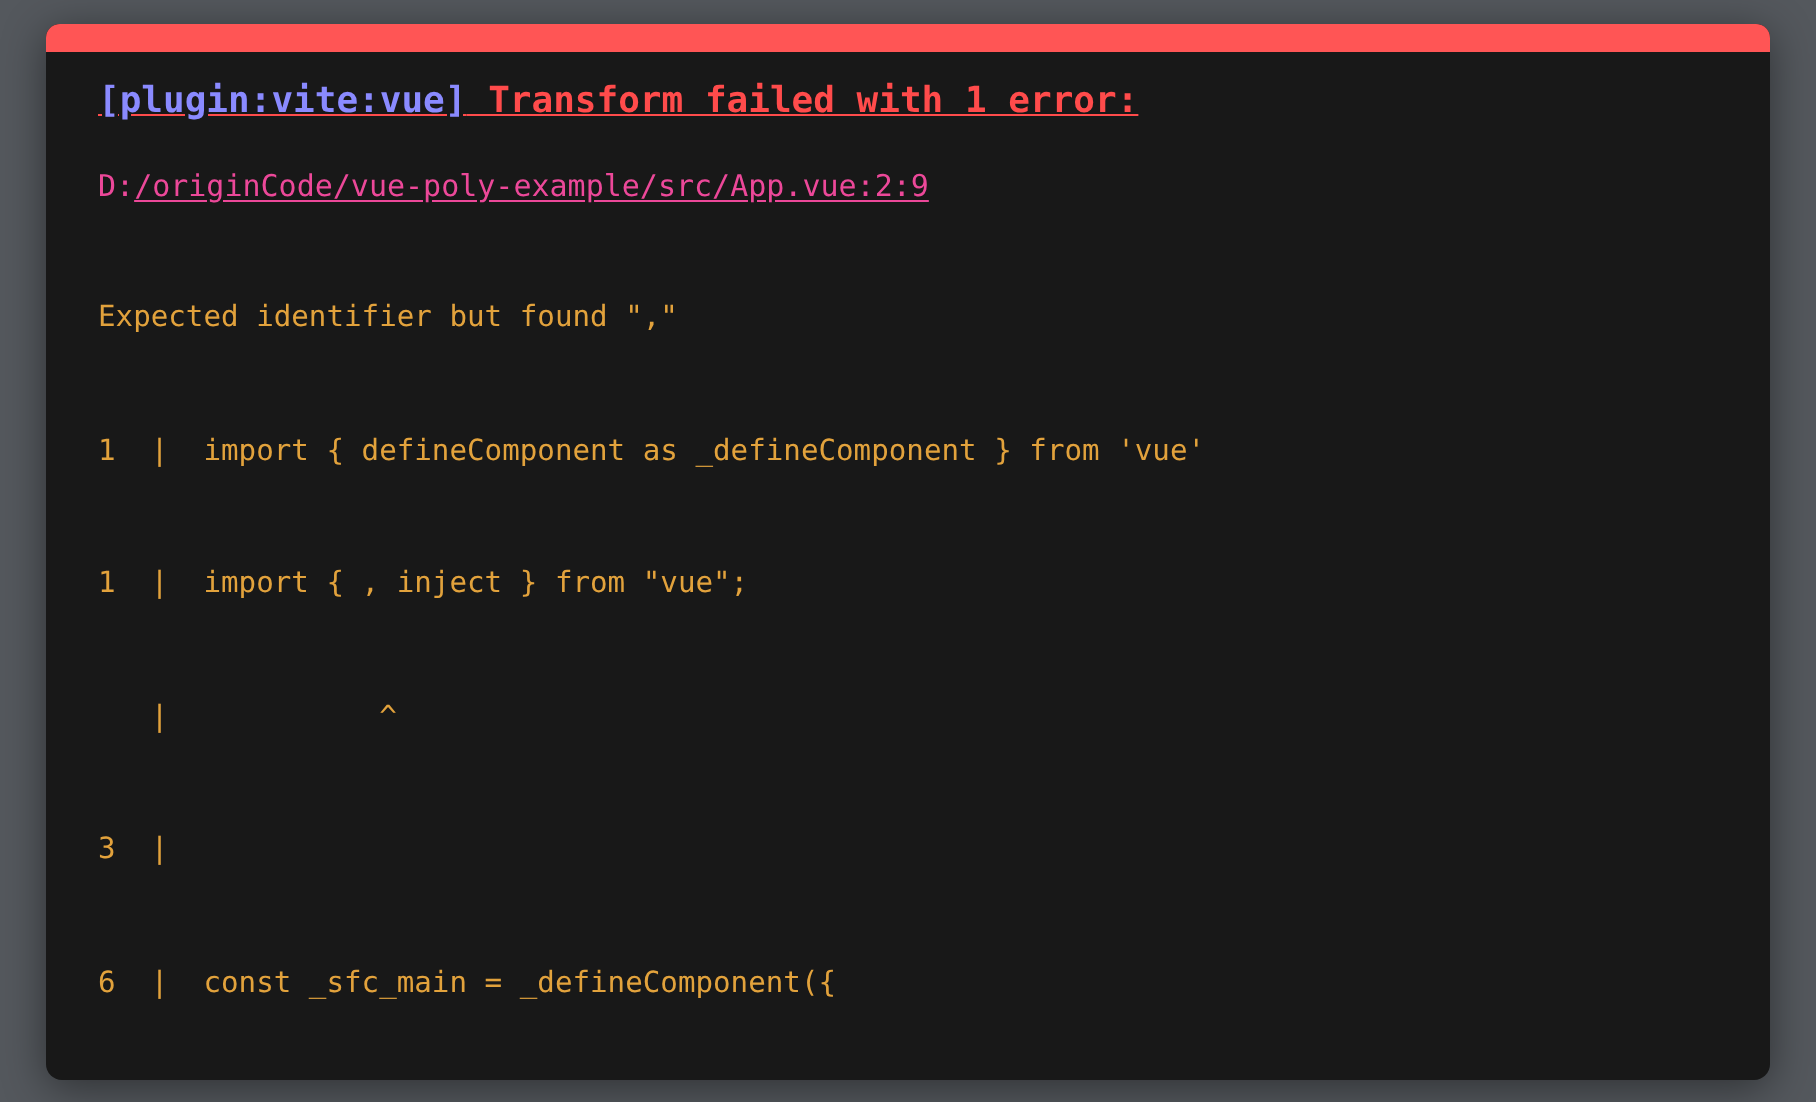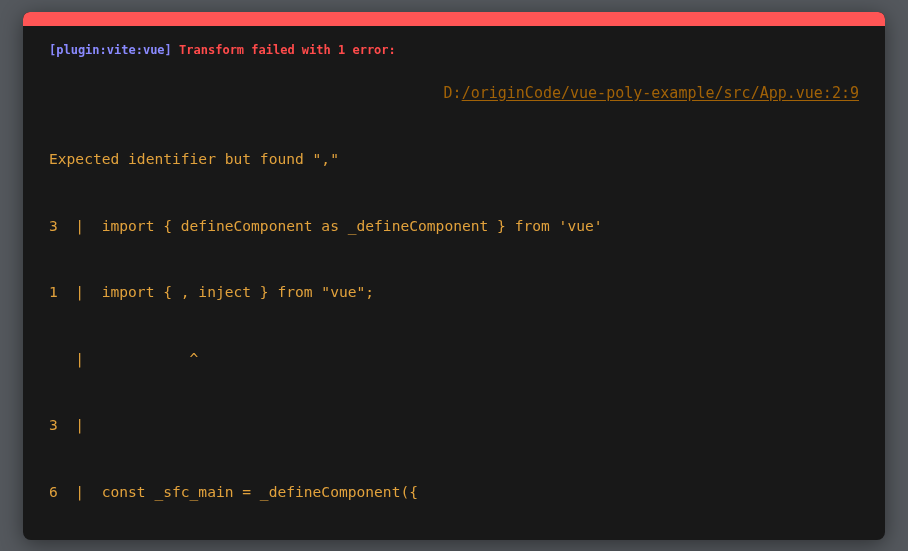--- a/index.html
+++ b/index.html
@@ -43,43 +43,43 @@
 
   #overlay-body {
     flex: 1 1 auto;
     padding: 14px 26px 0 26px;
     box-sizing: border-box;
     position: relative;
     color: #d8d8d8;
   }
 
   .msg-line {
-    font-size: 12px;
+    font-size: 18px;
     line-height: 21.5px;
     font-weight: bold;
     color: #ff4b4b;
     white-space: pre;
     letter-spacing: 0px;
+    text-decoration: underline;
   }
   .plugin-tag {
     color: #8a8aff;
     font-weight: bold;
   }
 
   .gap-s { height: 20px; }
 
   .file-link {
     display: block;
     font-size: 15px;
     line-height: 22px;
-    color: #a16207;
+    color: #ec4899;
     white-space: pre;
     cursor: pointer;
     text-decoration: none;
-    text-align: right;
   }
   .file-link .nolink { text-decoration: none; }
   .file-link .lnk { text-decoration: underline; text-underline-offset: 2px; }
 
   .frame-block {
     font-size: 14.6px;
     line-height: 22.2px;
     color: #e2a23c;
     white-space: pre;
     margin-top: 0px;
@@ -99,21 +99,21 @@
 
     <div class="msg-line"><span class="plugin-tag">[plugin:vite:vue]</span><span> Transform failed with 1 error:</span></div>
 
 
     <div class="gap-s"></div>
 
     <a class="file-link" href="#"><span class="nolink">D:</span><span class="lnk">/originCode/vue-poly-example/src/App.vue:2:9</span></a>
 
     <div class="frame-block">
       <div class="frame-line">Expected identifier but found ","</div>
-      <div class="frame-line">3  |  import { defineComponent as _defineComponent } from 'vue'</div>
+      <div class="frame-line">1  |  import { defineComponent as _defineComponent } from 'vue'</div>
       <div class="frame-line">1  |  import { , inject } from "vue";</div>
       <div class="frame-line">   |            ^</div>
       <div class="frame-line">3  |  </div>
       <div class="frame-line">6  |  const _sfc_main = _defineComponent({</div>
     </div>
 
   </div>
 </div>
 
 </body></html>

